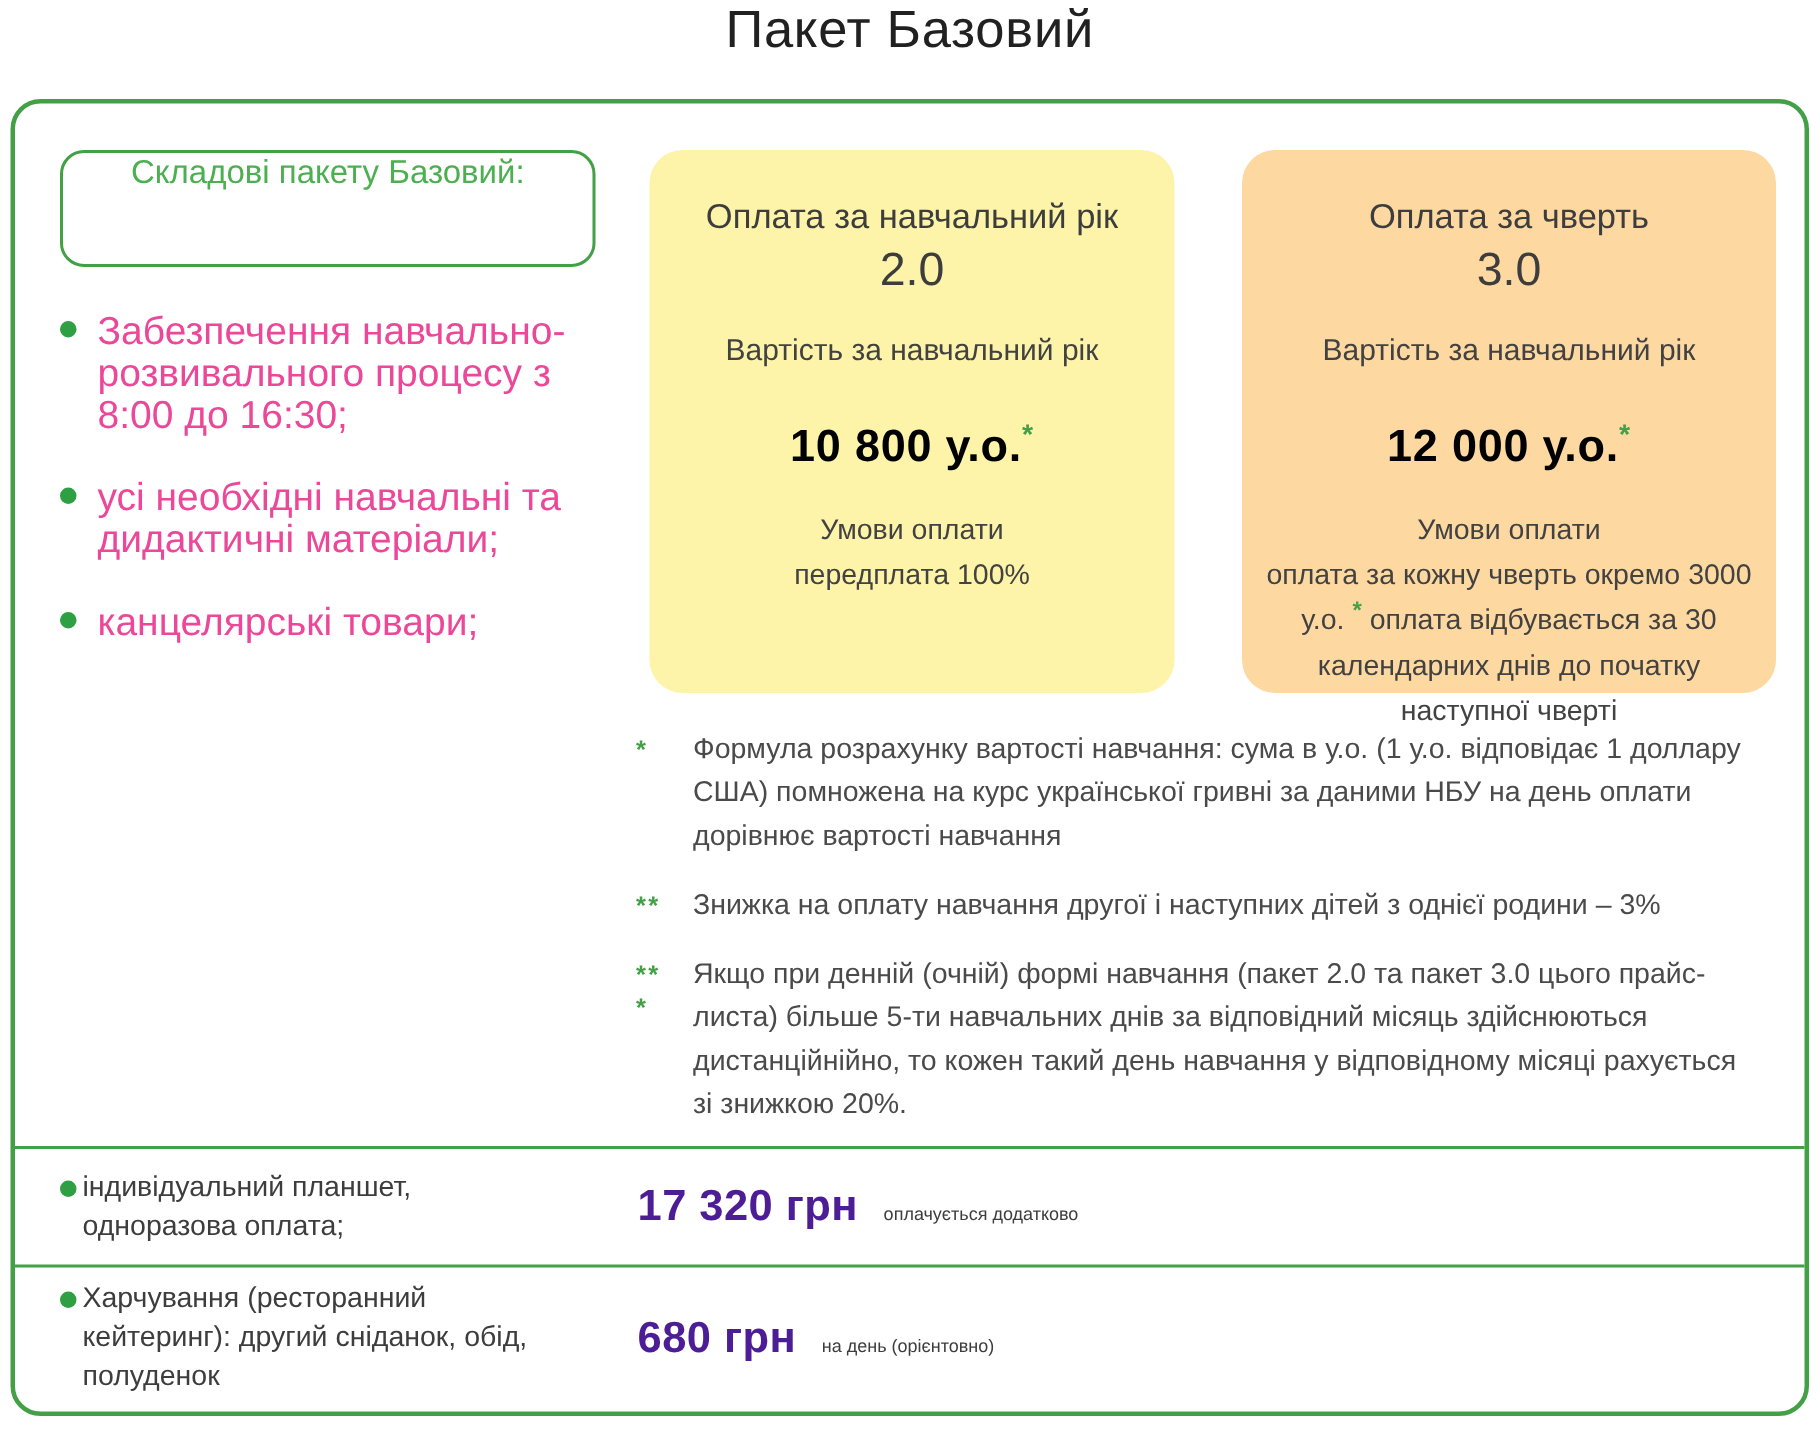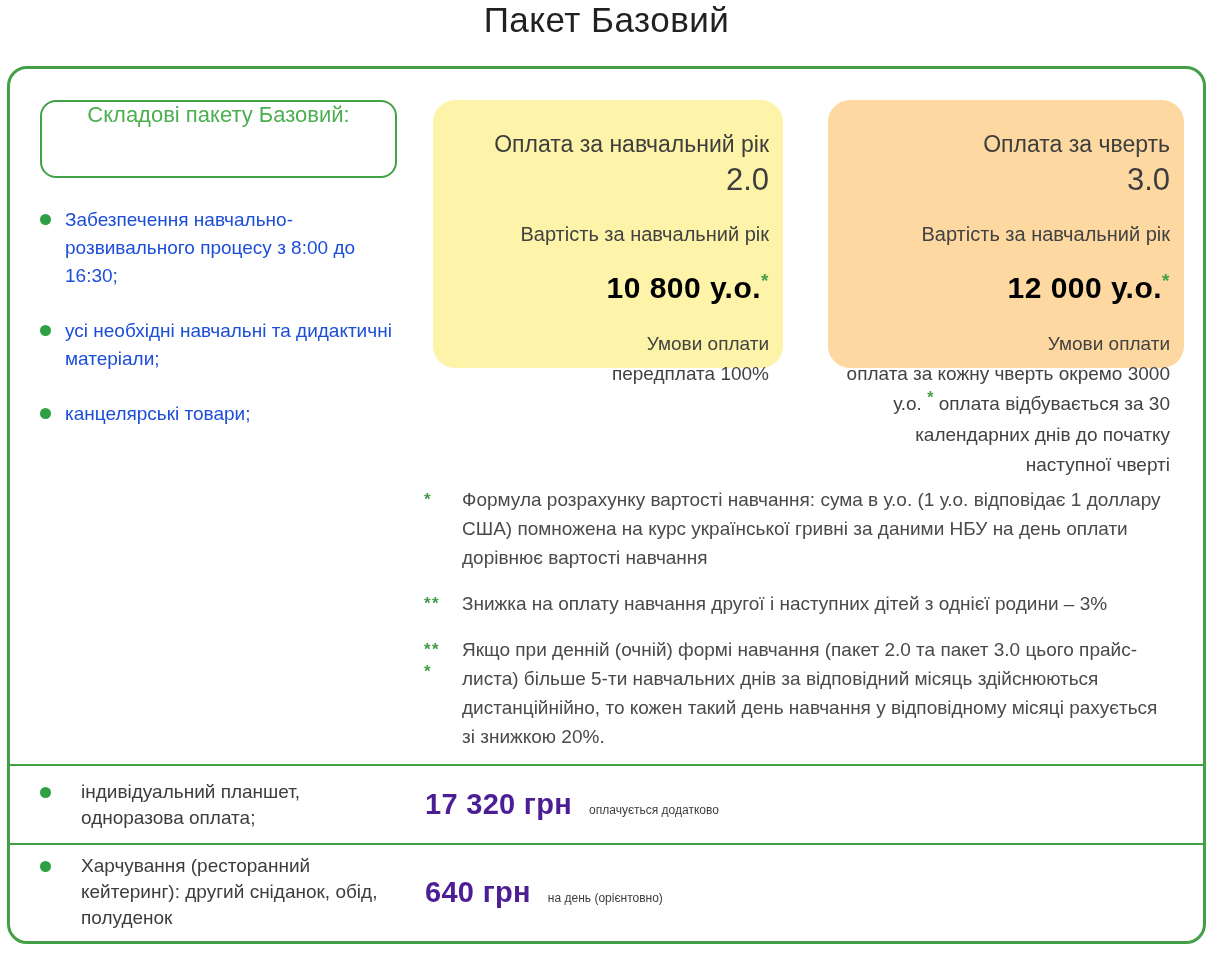--- a/index.html
+++ b/index.html
@@ -23,49 +23,49 @@
   }
   
   .top-section { display:flex; padding:31px 0 0 30px; height:393px; }
   .left-col { width:357px; margin-right:36px; }
   .components-box {
     height:78px; border:2px solid #43a047; border-radius:16px;
     display:flex; justify-content:center;
     color:#4caf50; font-size:22px;
   }
   .bullet-list { list-style:none; margin-top:28px; }
-  .bullet-item { display:flex; gap:14px; margin-bottom:27px; font-size:19px; line-height:28px; color:#1d4ed8; }
+  .bullet-item { display:flex; gap:14px; margin-bottom:27px; font-size:26px; line-height:28px; color:#ec4899; }
   .dot { width:11px; height:11px; border-radius:50%; background:#2ea043; flex-shrink:0; margin-top:8px; }
   .card {
-    border-radius:22px; text-align:right; color:#3d3d3d; height:268px;
+    border-radius:22px; text-align:center; color:#3d3d3d; height:362px;
     padding:0 14px;
   }
   .card-yellow { width:350px; margin-right:45px; background:#fdf4a9; }
   .card-orange { width:356px; background:#fdd9a1; }
   .card-title { font-size:23px; padding-top:29px; line-height:30px; }
   .card-version { font-size:31px; margin-top:3px; }
   .card-price-label { font-size:20px; margin-top:25px; color:#424242; }
-  .card-price { font-size:30px; font-weight:bold; color:#000; margin-top:25px; letter-spacing:0.5px; }
+  .card-price { font-size:30px; font-weight:bold; color:#000; margin-top:35px; letter-spacing:0.5px; }
   .price-sup { color:#43a047; font-size:19px; position:relative; top:-11px; font-weight:bold; }
   .card-terms { font-size:19px; margin-top:24px; line-height:30px; color:#424242; }
   .terms-sup { color:#43a047; font-size:16px; position:relative; top:-7px; font-weight:bold; }
   
   .footnotes { padding:23px 40px 0 414px; height:302px; }
   .footnote { display:flex; margin-bottom:17px; }
   .fn-marker {
     width:38px; flex-shrink:0; color:#43a047; font-weight:bold;
     font-size:17px; letter-spacing:1.5px; line-height:22px; padding-top:4px;
   }
   .fn-text { font-size:19px; line-height:29px; color:#4a4a4a; }
   
   .divider { border-top:2px solid #43a047; }
   .extra-row { display:flex; align-items:center; padding-left:30px; }
   .row-1 { height:77px; }
   .row-2 { height:94px; }
-  .row-item { width:385px; display:flex; gap:30px; font-size:19px; line-height:26px; color:#3d3d3d; }
+  .row-item { width:385px; display:flex; gap:4px; font-size:19px; line-height:26px; color:#3d3d3d; }
   .row-item .item-text { max-width:310px; }
   .row-price-group { display:flex; align-items:baseline; gap:17px; }
   .row-price { font-size:29px; font-weight:bold; color:#4c1d95; letter-spacing:0.3px; }
   .row-note { font-size:12px; color:#3d3d3d; }
 </style>
 </head>
 <body>
 
 <div class="page-header">
   <h1 class="page-title">Пакет Базовий</h1>
@@ -161,18 +161,18 @@
   </div>
 
   <div class="divider"></div>
 
   <div class="extra-row row-2">
     <div class="row-item">
       <span class="dot"></span>
       <span class="item-text">Харчування (ресторанний кейтеринг): другий сніданок, обід, полуденок</span>
     </div>
     <div class="row-price-group">
-      <span class="row-price">640 грн</span>
+      <span class="row-price">680 грн</span>
       <span class="row-note">на день (орієнтовно)</span>
     </div>
   </div>
 
 </div>
 
 </body></html>

